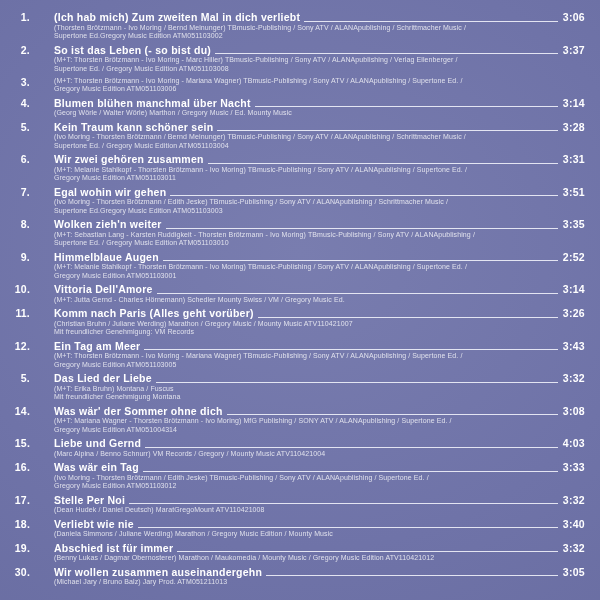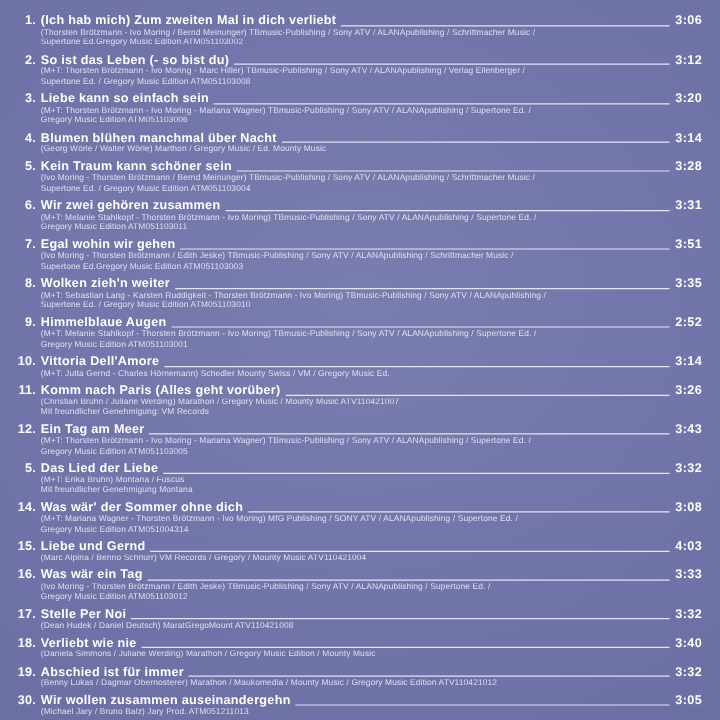--- a/index.html
+++ b/index.html
@@ -30,21 +30,21 @@
     width: 30px;
     text-align: right;
     font-weight: bold;
     font-size: 10.5px;
     line-height: 12px;
     letter-spacing: 0.2px;
   }
   .tbody {
     flex: 1;
     min-width: 0;
-    margin-left: 4px;
+    margin-left: 24px;
   }
   .title-row {
     display: flex;
     align-items: baseline;
     font-size: 10.5px;
     line-height: 12px;
     font-weight: bold;
   }
   .title {
     white-space: nowrap;
@@ -90,37 +90,32 @@
           </div>
     </div>
   </li>
 
   <li class="track">
     <span class="num">2.</span>
     <div class="tbody">
       <div class="title-row">
         <span class="title">So ist das Leben (- so bist du)</span>
         <span class="rule"></span>
-        <span class="duration">3:12</span>
+        <span class="duration">3:37</span>
       </div>
       <div class="credits">
             <div class="credit-line">(M+T: Thorsten Brötzmann - Ivo Moring - Marc Hiller) TBmusic-Publishing / Sony  ATV / ALANApublishing / Verlag Ellenberger /</div>
             <div class="credit-line">Supertone Ed. / Gregory Music Edition ATM051103008</div>
           </div>
     </div>
   </li>
 
   <li class="track">
     <span class="num">3.</span>
     <div class="tbody">
-      <div class="title-row">
-        <span class="title">Liebe kann so einfach sein</span>
-        <span class="rule"></span>
-        <span class="duration">3:20</span>
-      </div>
       <div class="credits">
             <div class="credit-line">(M+T: Thorsten Brötzmann - Ivo Moring - Mariana Wagner) TBmusic-Publishing / Sony  ATV / ALANApublishing / Supertone Ed. /</div>
             <div class="credit-line">Gregory Music Edition ATM051103006</div>
           </div>
     </div>
   </li>
 
   <li class="track">
     <span class="num">4.</span>
     <div class="tbody">

